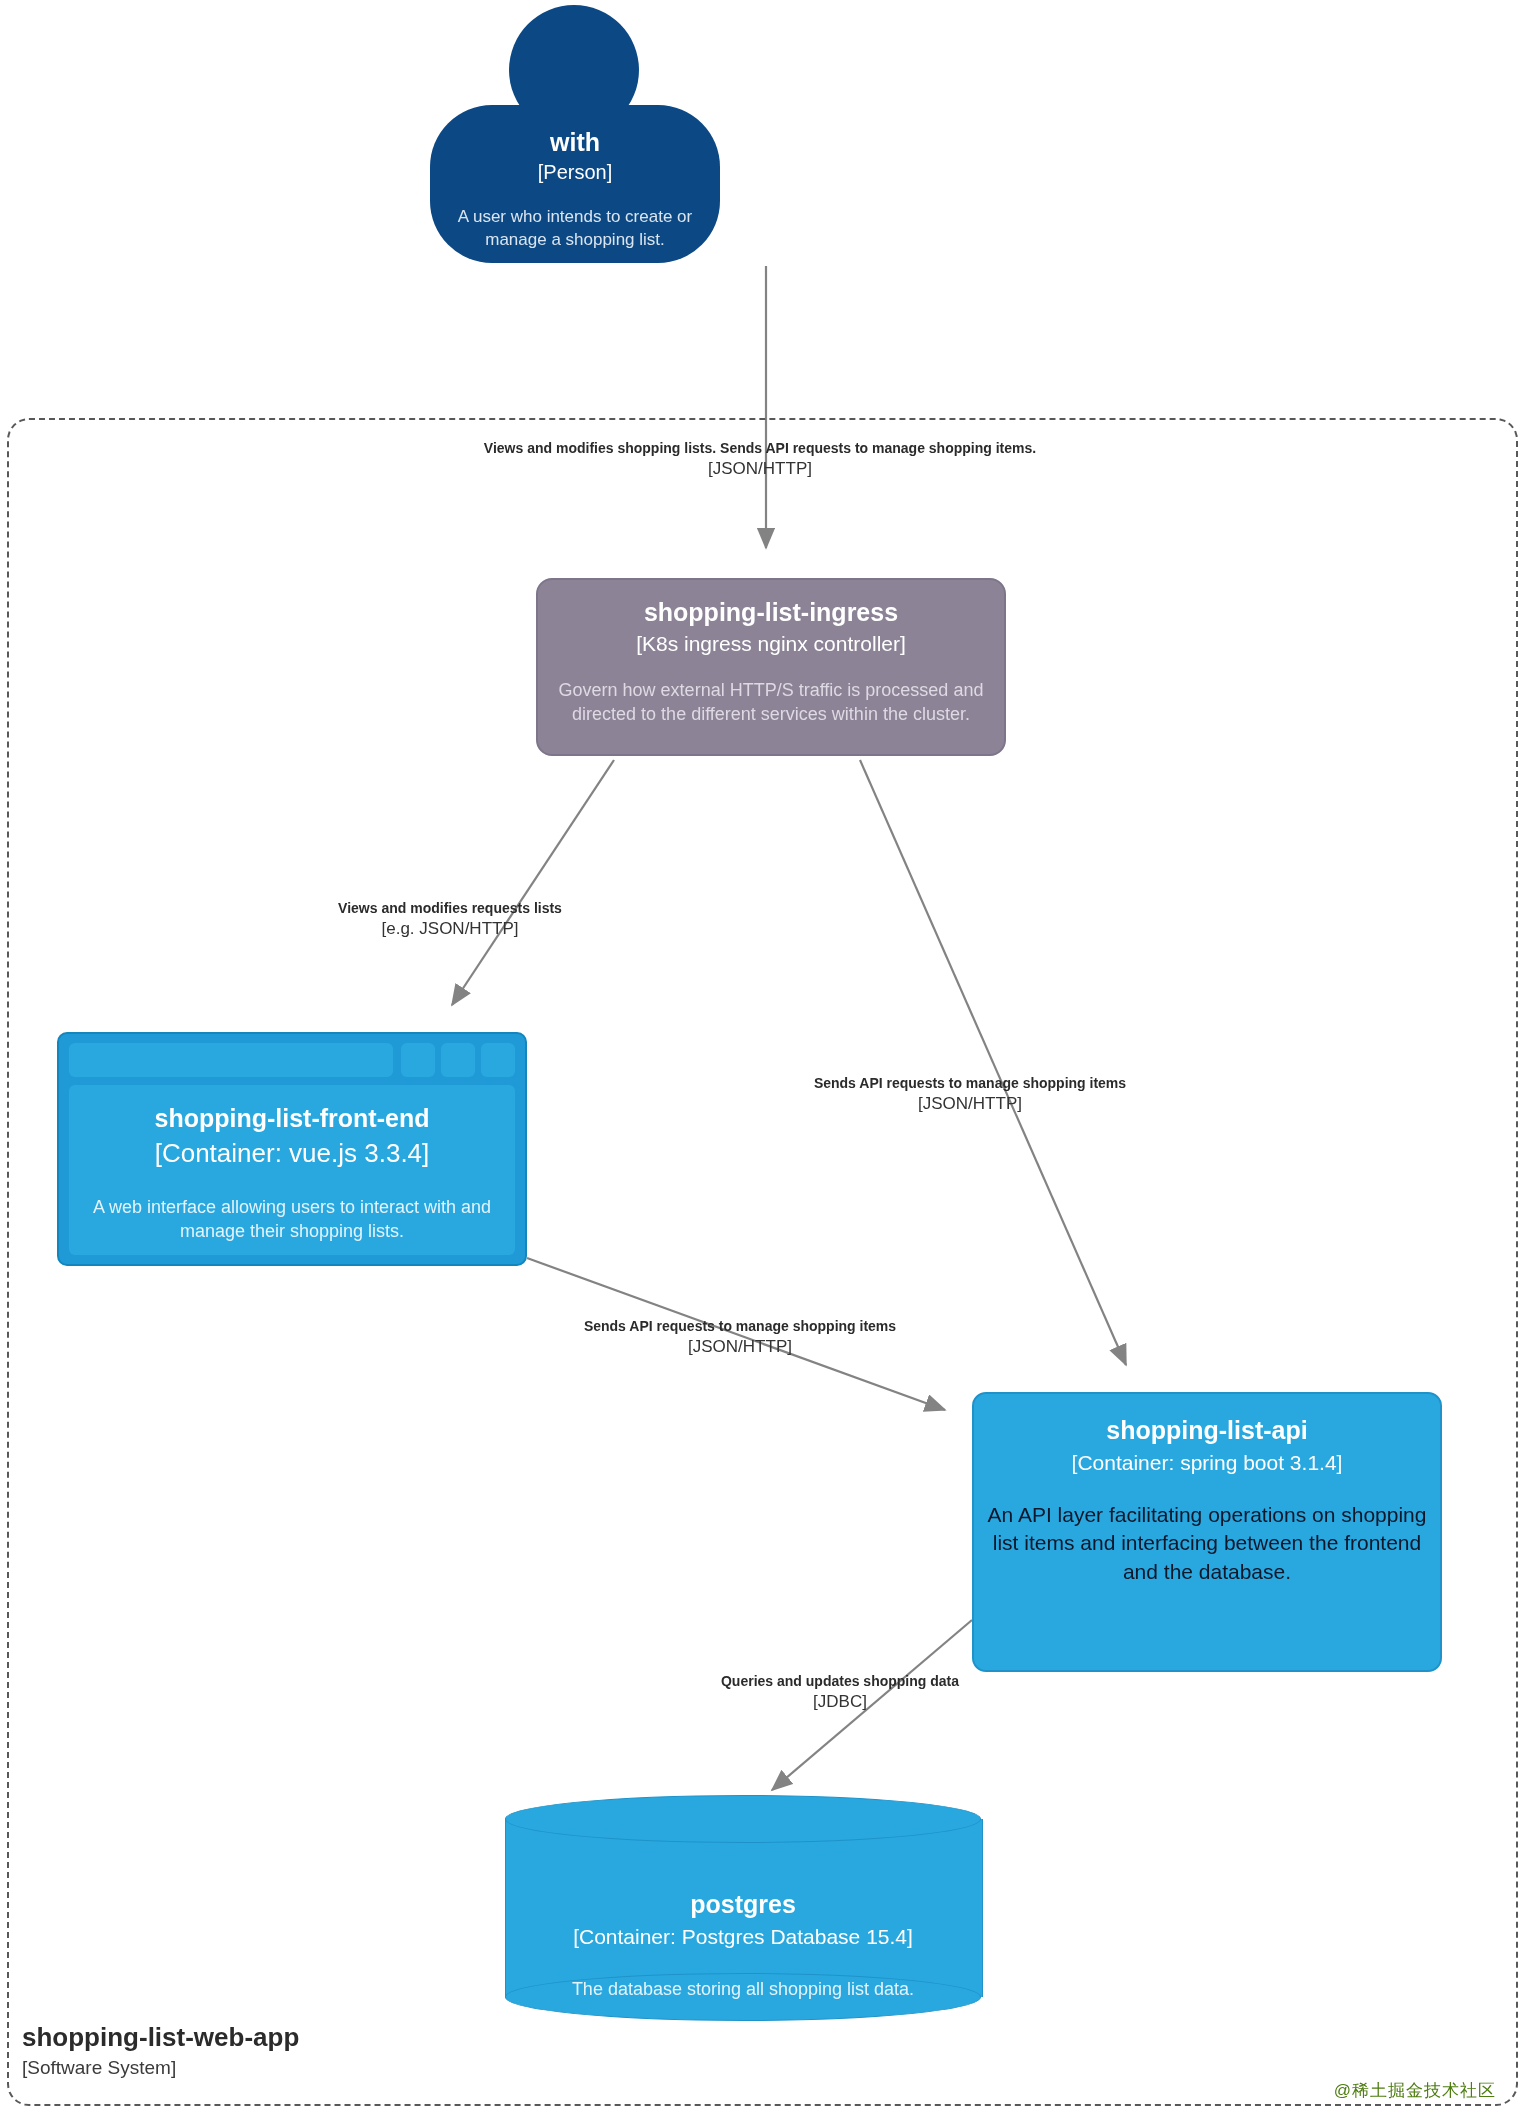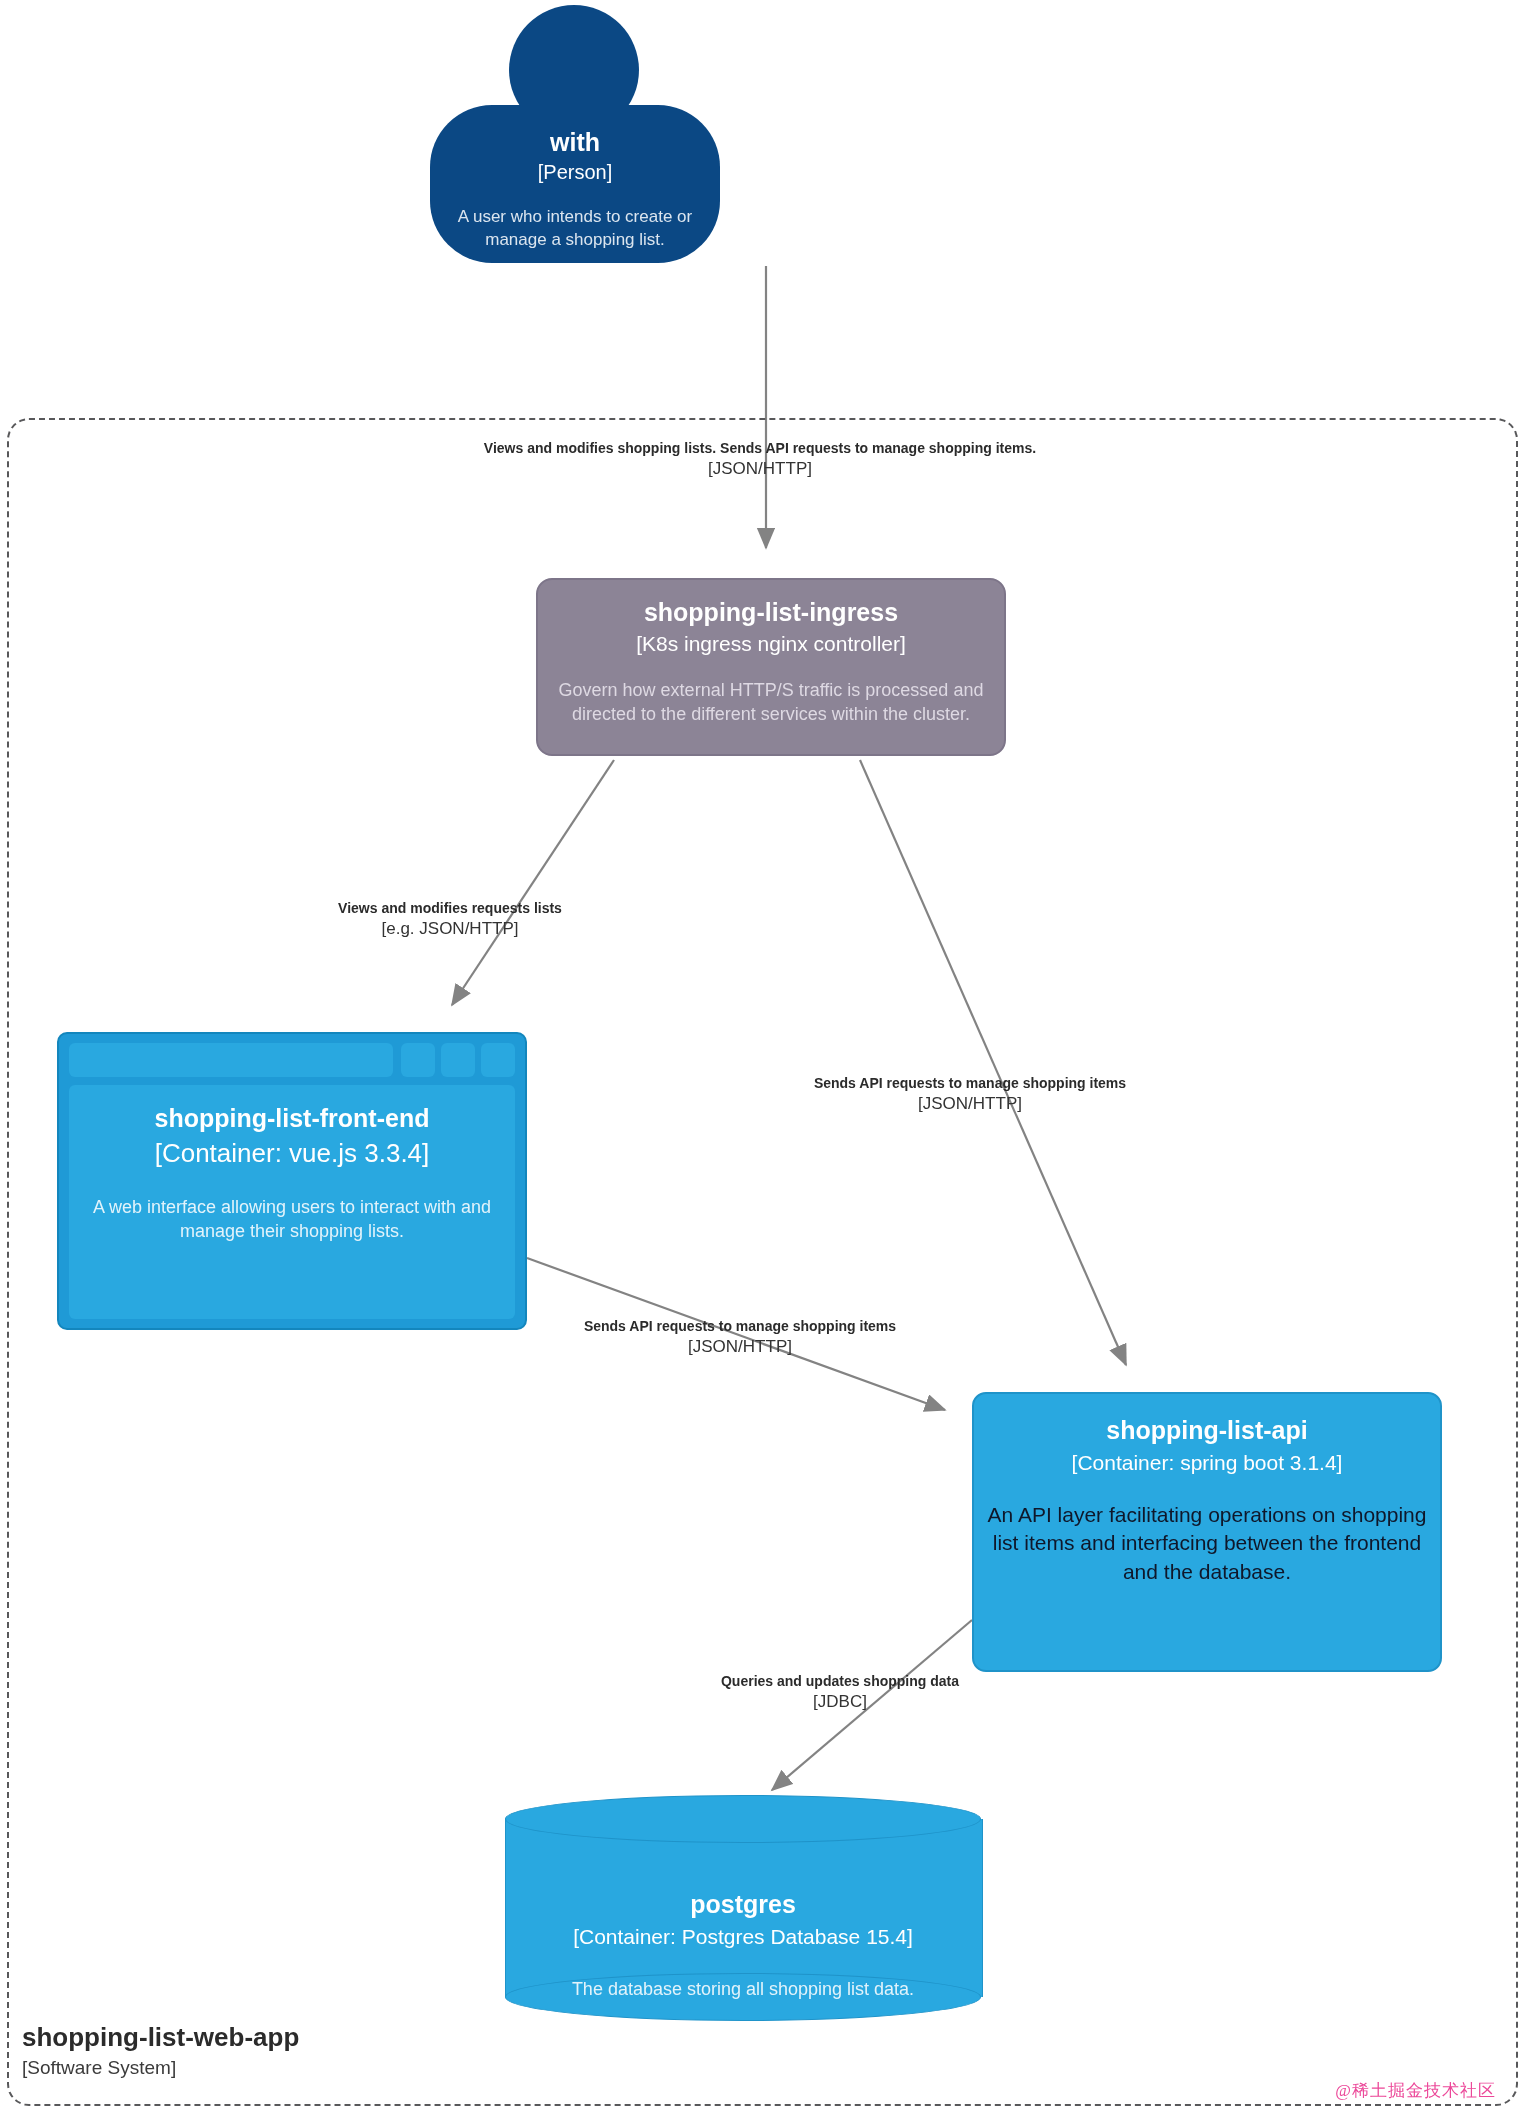--- a/index.html
+++ b/index.html
@@ -44,21 +44,21 @@
   #ingress{
     left:536px;top:578px;width:470px;height:178px;
     background:#8c8496;border:2px solid #7d7589;border-radius:16px;color:#ffffff;
   }
   #ingress .title{font-size:25px;padding-top:18px;}
   #ingress .tech{font-size:21px;padding-top:4px;}
   #ingress .desc{font-size:18px;padding-top:22px;color:#ded9e3;padding-left:10px;padding-right:10px;}
 
   
   #frontend{
-    left:57px;top:1032px;width:470px;height:298px;
+    left:57px;top:1032px;width:470px;height:234px;
     background:#1f9ad6;border:2px solid #1386bd;border-radius:10px;
   }
   #fe-chrome{
     position:absolute;left:10px;top:9px;right:10px;height:34px;
   }
   #fe-addressbar{
     position:absolute;left:0;top:0;width:calc(100% - 122px);height:34px;
     background:#29a8e0;border-radius:6px;
   }
   .fe-btn{position:absolute;top:0;width:34px;height:34px;background:#29a8e0;border-radius:6px;}
@@ -109,21 +109,21 @@
 
   #lbl-user-ingress{left:200px;top:440px;width:1120px;}
   #lbl-ingress-frontend{left:190px;top:900px;width:520px;}
   #lbl-ingress-api{left:520px;top:1075px;width:900px;}
   #lbl-frontend-api{left:290px;top:1318px;width:900px;}
   #lbl-api-postgres{left:440px;top:1673px;width:800px;}
 
   
   #watermark{
     position:absolute;right:28px;bottom:22px;
-    font-size:17px;color:#ec4899;letter-spacing:1px;white-space:nowrap;font-family:Liberation Serif, serif;
+    font-size:17px;color:#4d7c0f;letter-spacing:1px;white-space:nowrap;
   }
 </style>
 </head>
 <body>
 
 <div id="stage">
 
   <svg class="layer" viewBox="0 0 1524 2124">
     <defs>
       <marker id="arrow" markerWidth="11" markerHeight="11" refX="9.2" refY="4.2" orient="auto" markerUnits="strokeWidth">

